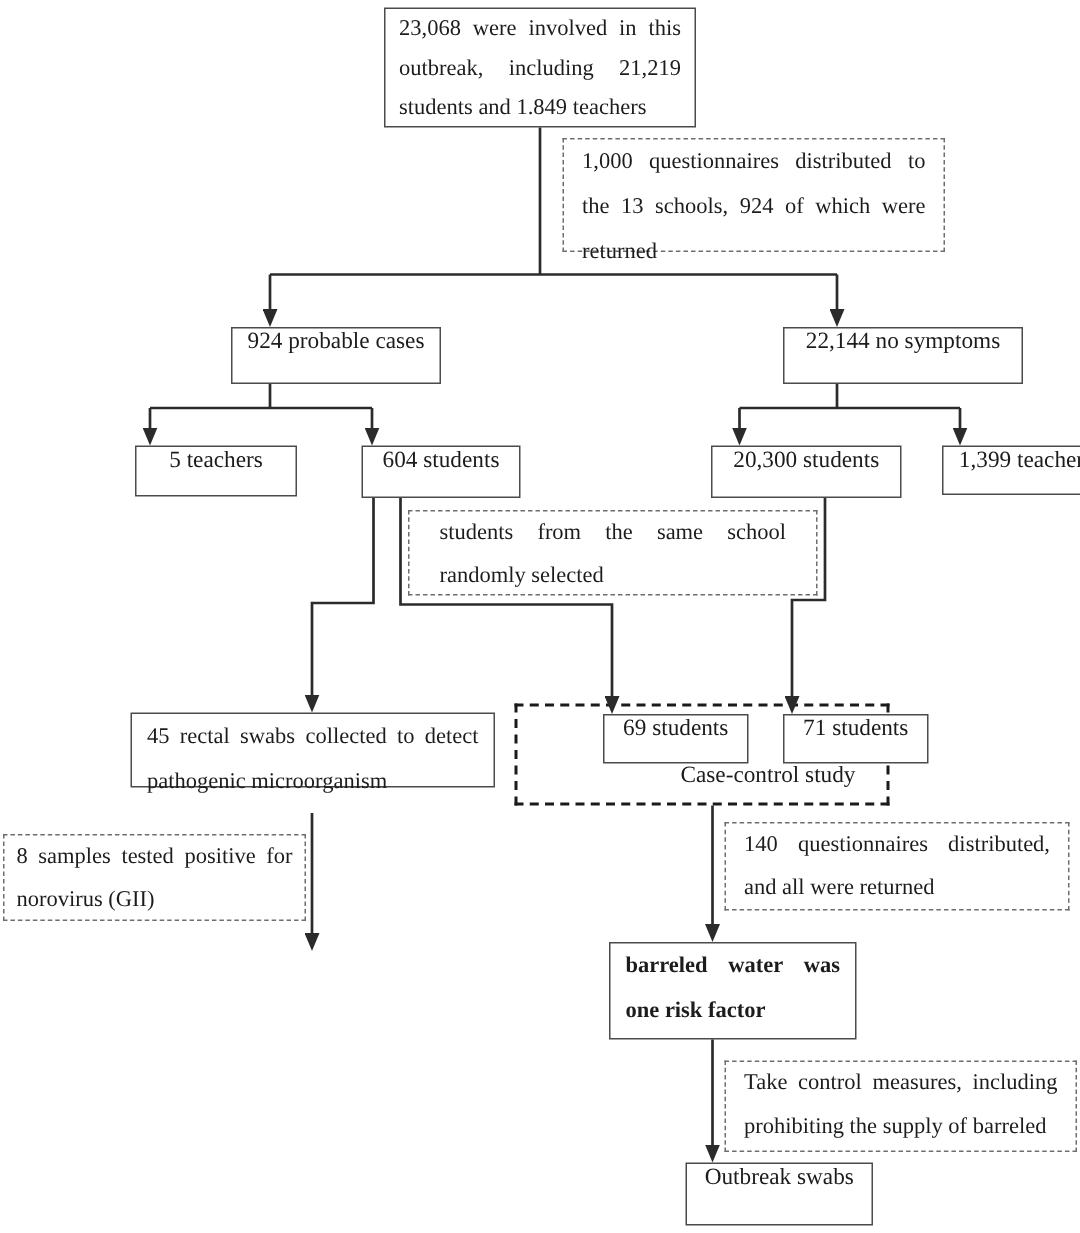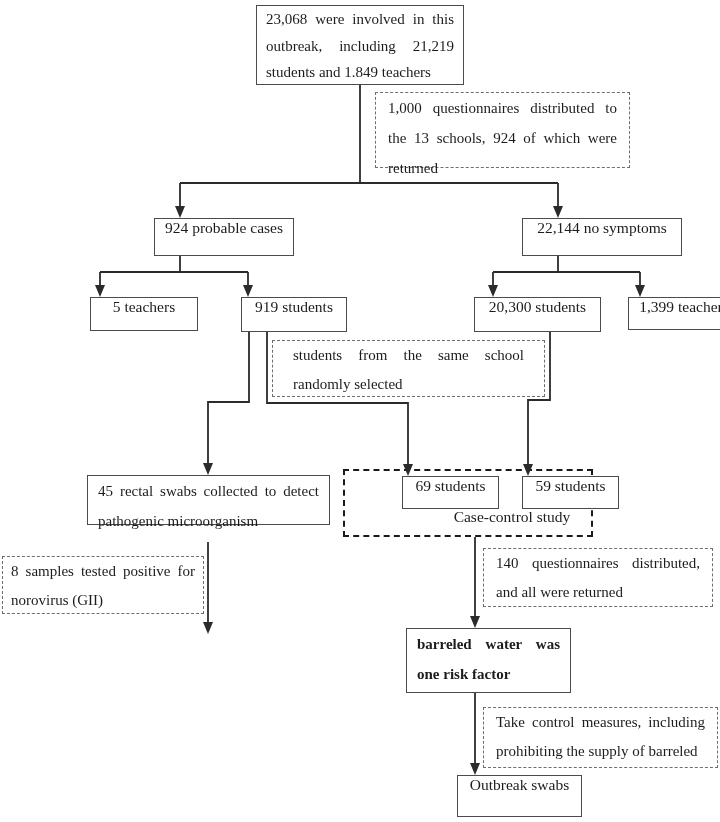--- a/index.html
+++ b/index.html
@@ -132,21 +132,21 @@
 
   <div id="node-nosym" class="node solid center single">
     <span class="txt">22,144 no symptoms</span>
   </div>
 
   <div id="node-t5" class="node solid center single">
     <span class="txt">5 teachers</span>
   </div>
 
   <div id="node-s919" class="node solid center single">
-    <span class="txt">919 students</span>
+    <span class="txt">604 students</span>
   </div>
 
   <div id="node-s20300" class="node solid center single">
     <span class="txt">20,300 students</span>
   </div>
 
   <div id="node-t1844" class="node solid center single">
     <span class="txt">1,399 teachers</span>
   </div>
 
@@ -158,21 +158,21 @@
     <span class="txt">45 rectal swabs collected to detect pathogenic microorganism</span>
   </div>
 
   <div id="node-ccbox" class="node dashed-bold"></div>
 
   <div id="node-s69" class="node solid center single">
     <span class="txt">69 students</span>
   </div>
 
   <div id="node-s71" class="node solid center single">
-    <span class="txt">59 students</span>
+    <span class="txt">71 students</span>
   </div>
 
   <div id="node-cclabel" class="node center single">
     <span class="txt">Case-control study</span>
   </div>
 
   <div id="node-pos8" class="node dashed jt">
     <span class="txt">8 samples tested positive for norovirus (GII)</span>
   </div>
 

